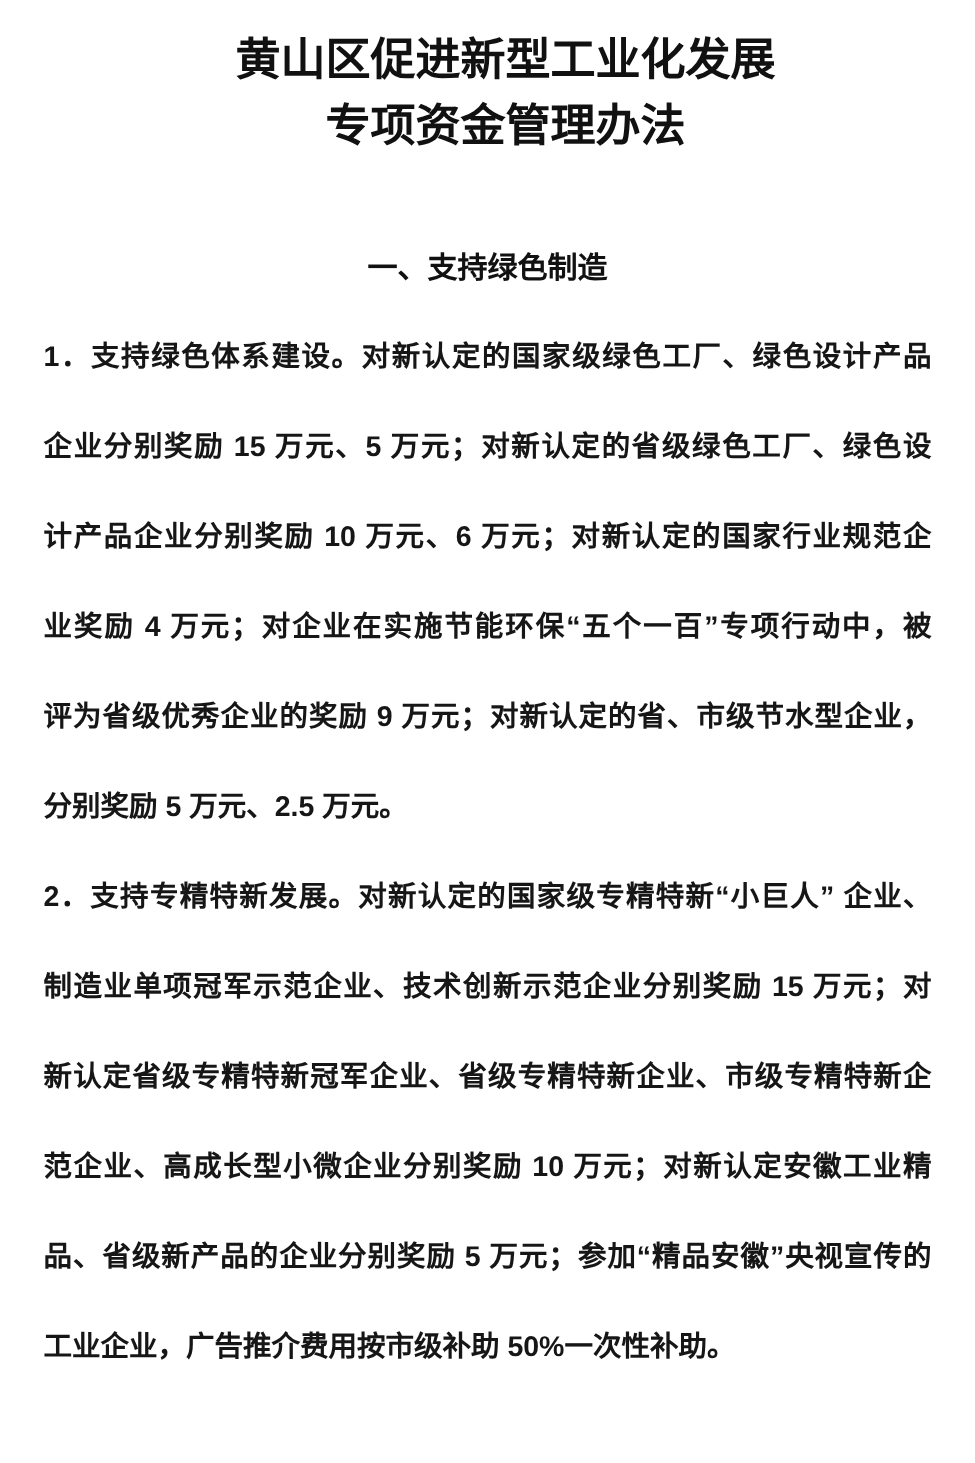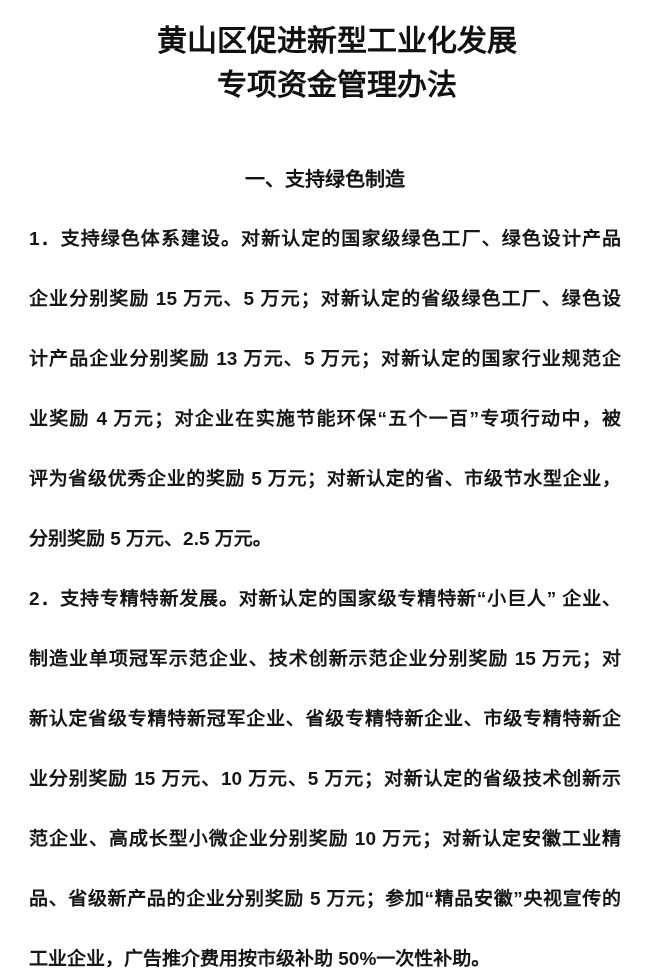--- a/index.html
+++ b/index.html
@@ -67,31 +67,30 @@
     <div>专项资金管理办法</div>
   </div>
 
   <div class="content">
 
     <div class="section-heading">一、支持绿色制造</div>
 
     <div>
       <div class="body-line">1．支持绿色体系建设。对新认定的国家级绿色工厂、绿色设计产品</div>
       <div class="body-line">企业分别奖励 15 万元、5 万元；对新认定的省级绿色工厂、绿色设</div>
-      <div class="body-line">计产品企业分别奖励 13 万元、5 万元；对新认定的国家行业规范企</div>
+      <div class="body-line">计产品企业分别奖励 10 万元、6 万元；对新认定的国家行业规范企</div>
       <div class="body-line">业奖励 4 万元；对企业在实施节能环保“五个一百”专项行动中，被</div>
-      <div class="body-line">评为省级优秀企业的奖励 5 万元；对新认定的省、市级节水型企业，</div>
+      <div class="body-line">评为省级优秀企业的奖励 9 万元；对新认定的省、市级节水型企业，</div>
       <div class="body-line last-line">分别奖励 5 万元、2.5 万元。</div>
     </div>
 
     <div>
       <div class="body-line">2．支持专精特新发展。对新认定的国家级专精特新“小巨人” 企业、</div>
       <div class="body-line">制造业单项冠军示范企业、技术创新示范企业分别奖励 15 万元；对</div>
       <div class="body-line">新认定省级专精特新冠军企业、省级专精特新企业、市级专精特新企</div>
-      <div class="body-line">业分别奖励 15 万元、10 万元、5 万元；对新认定的省级技术创新示</div>
       <div class="body-line">范企业、高成长型小微企业分别奖励 10 万元；对新认定安徽工业精</div>
       <div class="body-line">品、省级新产品的企业分别奖励 5 万元；参加“精品安徽”央视宣传的</div>
       <div class="body-line last-line">工业企业，广告推介费用按市级补助 50%一次性补助。</div>
     </div>
 
   </div>
 
 </div>
 
 </body></html>

